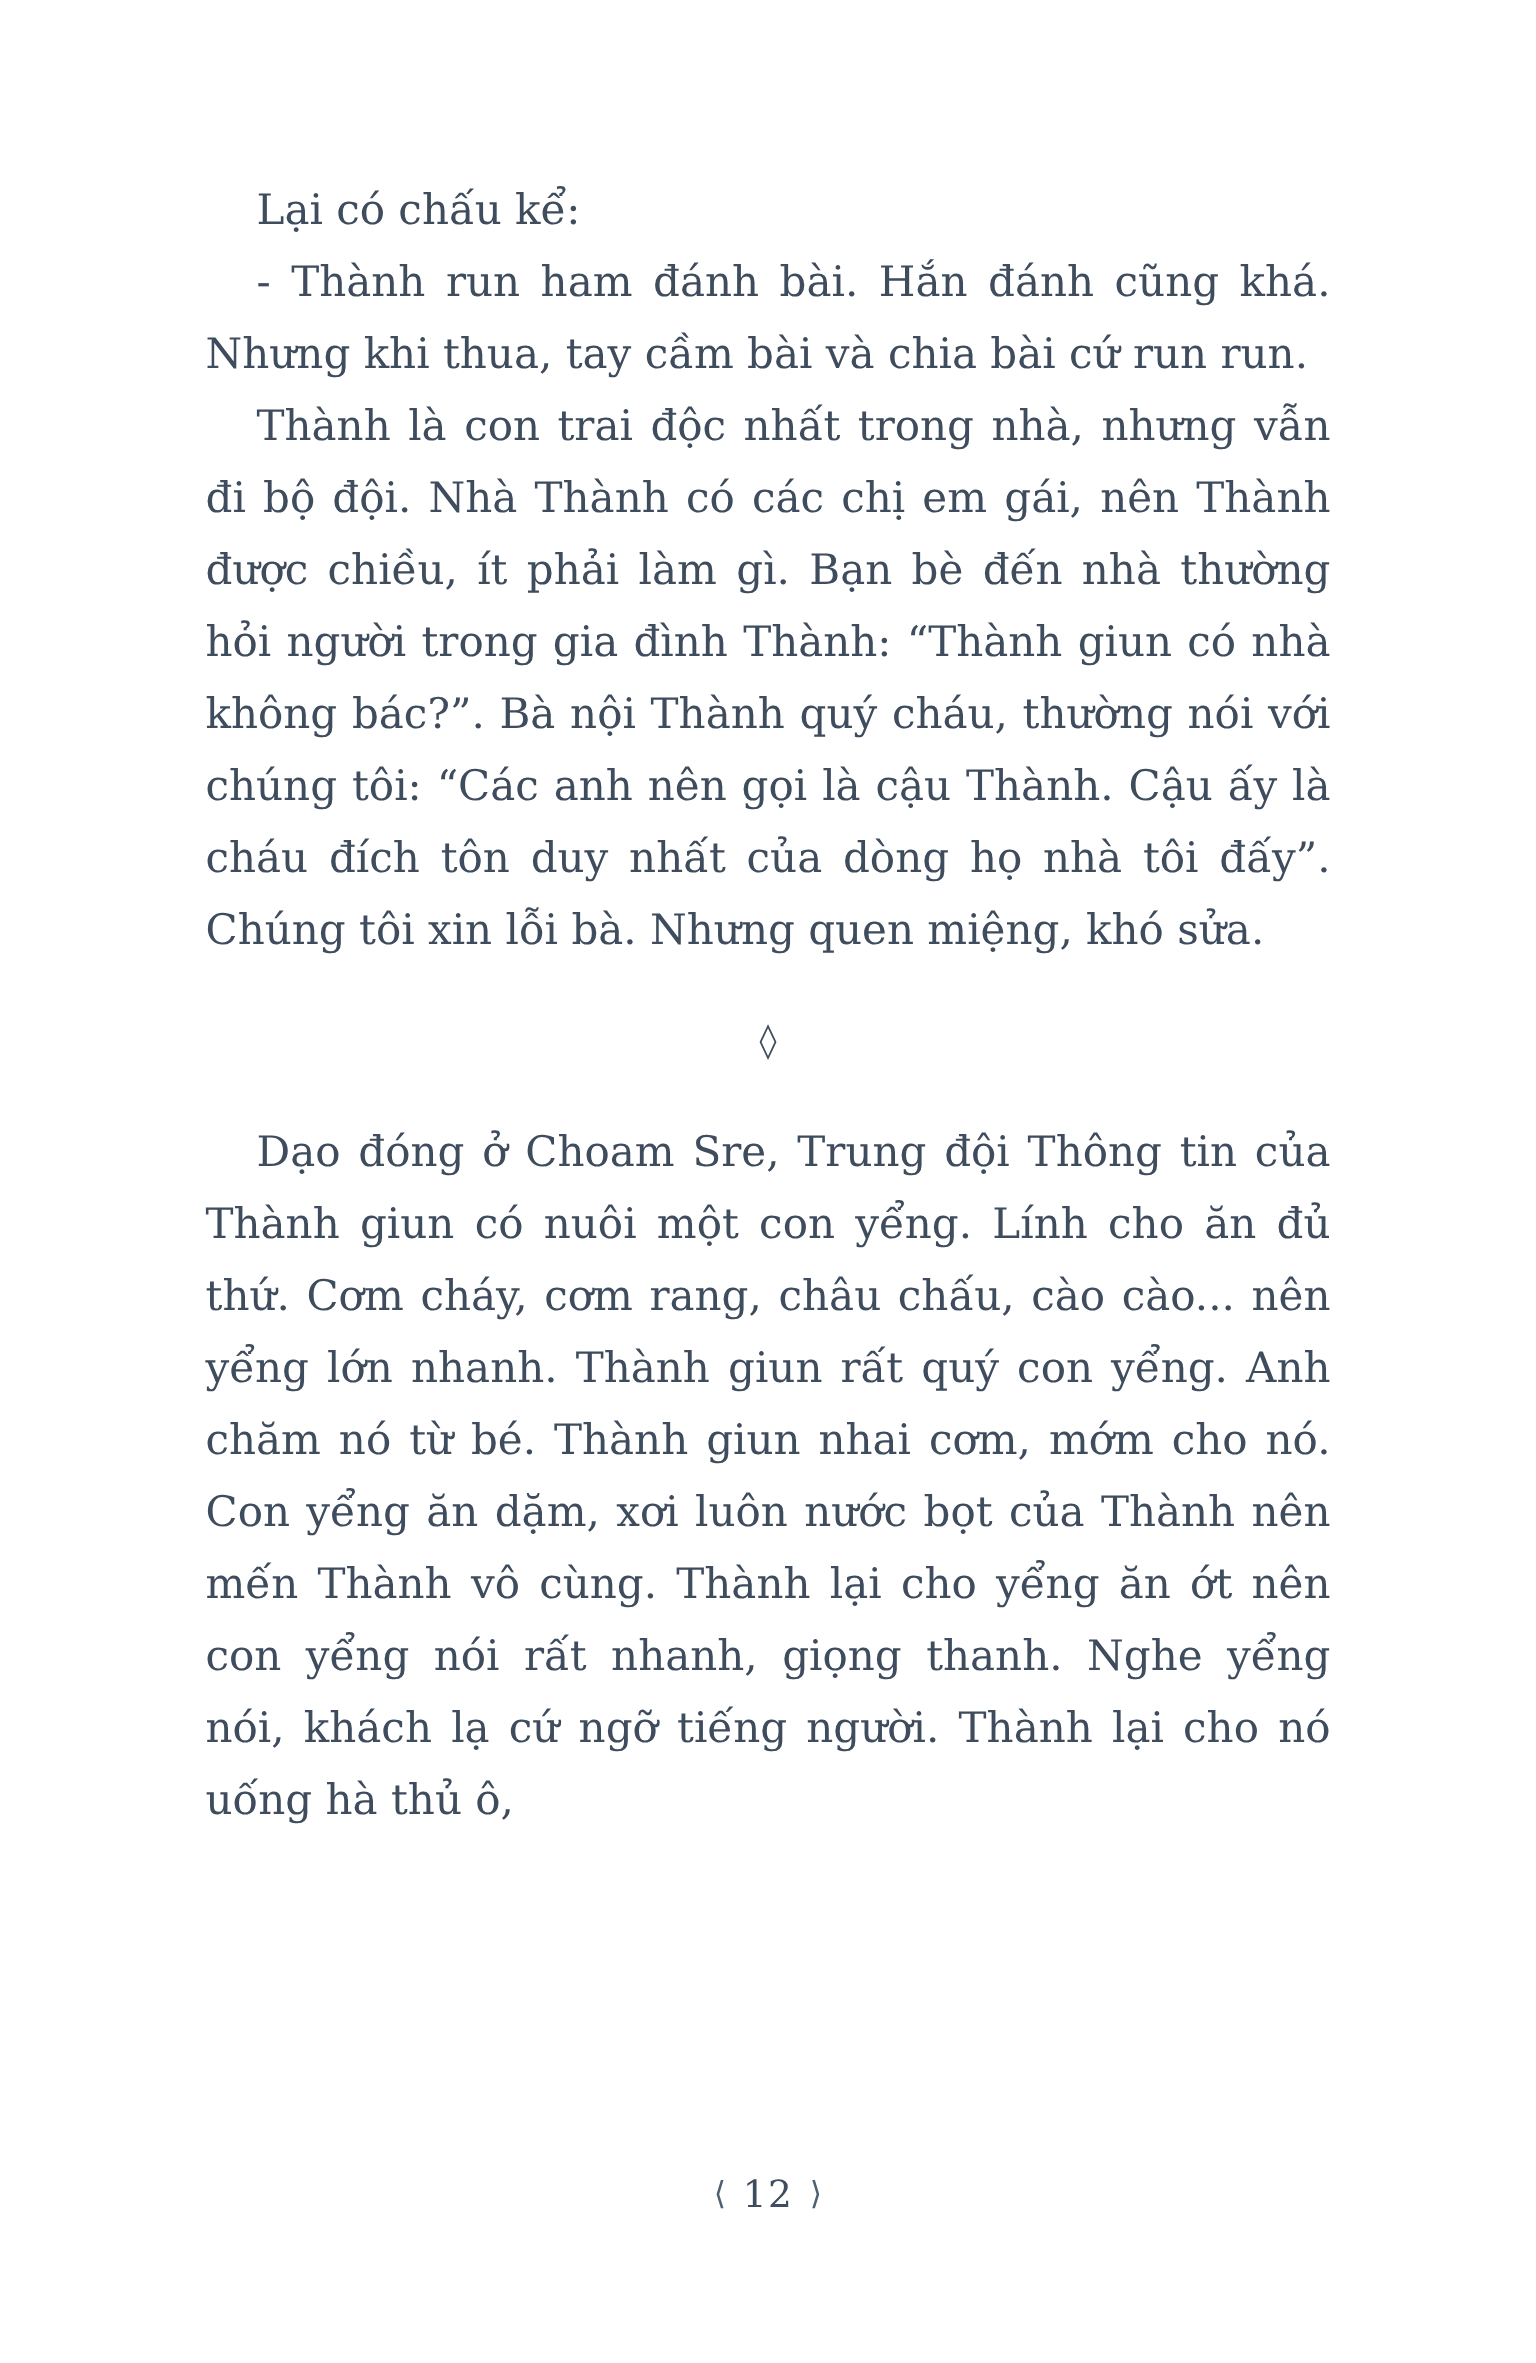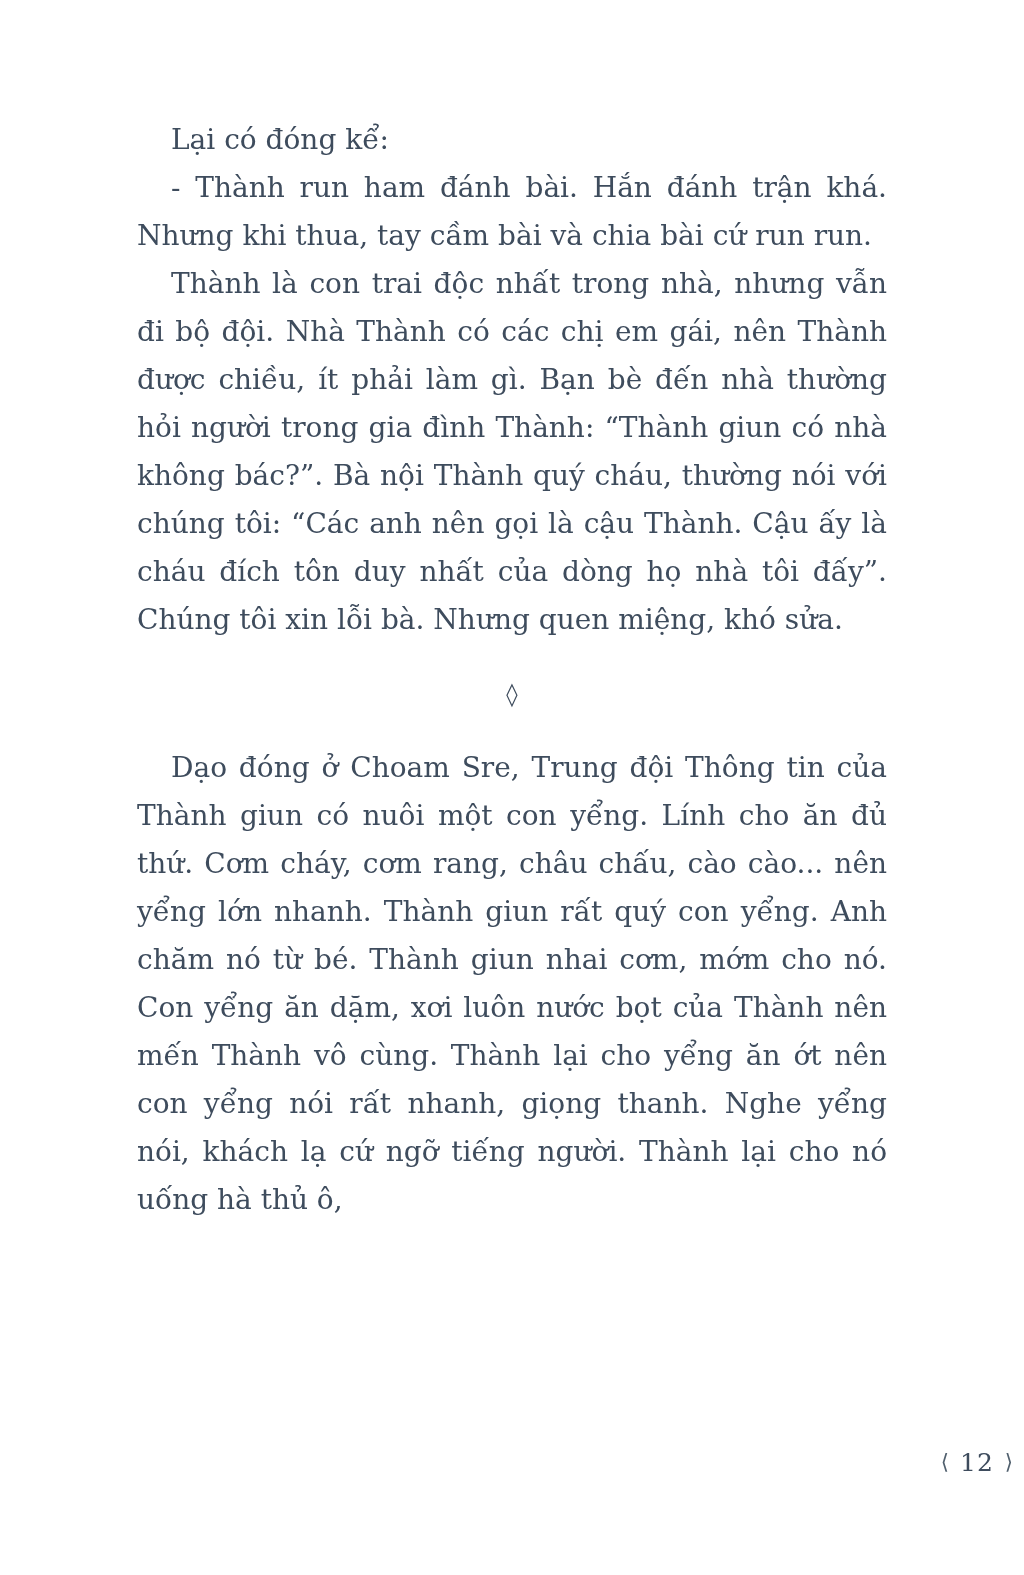--- a/index.html
+++ b/index.html
@@ -31,43 +31,43 @@
     text-indent: 0;
     line-height: 48px;
     margin: 26px 0;
     font-size: 23px;
   }
   .footer {
     position: absolute;
     left: 0;
     right: 0;
     top: 1448px;
-    text-align: right;
+    text-align: center;
     font-size: 25px;
     color: #3e4c5d;
   }
   .footer .glyph {
     font-size: 21px;
     color: #51606e;
     margin: 0 11px;
     position: relative;
     top: -2px;
   }
   .footer .num {
     letter-spacing: 1px;
   }
 </style>
 </head>
 <body>
 
 <div class="page">
 
   <div class="content">
-    <p>Lại có đóng kể:</p>
-    <p>- Thành run ham đánh bài. Hắn đánh trận khá. Nhưng khi thua, tay cầm bài và chia bài cứ run run.</p>
+    <p>Lại có chấu kể:</p>
+    <p>- Thành run ham đánh bài. Hắn đánh cũng khá. Nhưng khi thua, tay cầm bài và chia bài cứ run run.</p>
     <p>Thành là con trai độc nhất trong nhà, nhưng vẫn đi bộ đội. Nhà Thành có các chị em gái, nên Thành được chiều, ít phải làm gì. Bạn bè đến nhà thường hỏi người trong gia đình Thành: “Thành giun có nhà không bác?”. Bà nội Thành quý cháu, thường nói với chúng tôi: “Các anh nên gọi là cậu Thành. Cậu ấy là cháu đích tôn duy nhất của dòng họ nhà tôi đấy”. Chúng tôi xin lỗi bà. Nhưng quen miệng, khó sửa.</p>
     <div class="separator">◊</div>
     <p>Dạo đóng ở Choam Sre, Trung đội Thông tin của Thành giun có nuôi một con yểng. Lính cho ăn đủ thứ. Cơm cháy, cơm rang, châu chấu, cào cào... nên yểng lớn nhanh. Thành giun rất quý con yểng. Anh chăm nó từ bé. Thành giun nhai cơm, mớm cho nó. Con yểng ăn dặm, xơi luôn nước bọt của Thành nên mến Thành vô cùng. Thành lại cho yểng ăn ớt nên con yểng nói rất nhanh, giọng thanh. Nghe yểng nói, khách lạ cứ ngỡ tiếng người. Thành lại cho nó uống hà thủ ô,</p>
   </div>
 
   <div class="footer">
     <span class="glyph">⟨</span><span class="num">12</span><span class="glyph">⟩</span>
   </div>
 
 </div>

